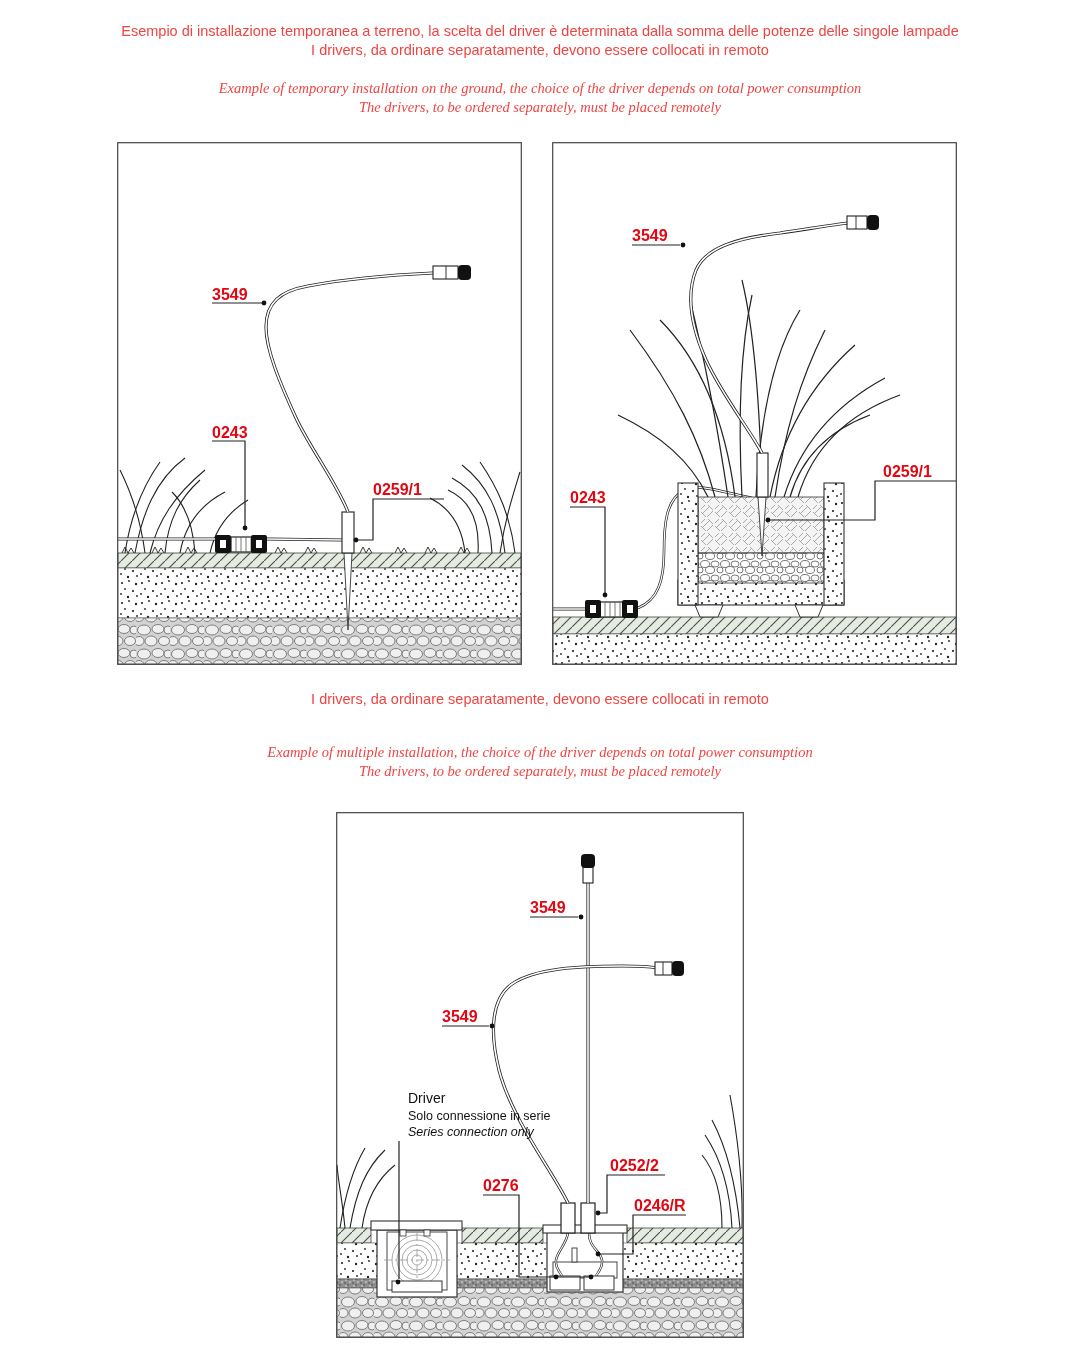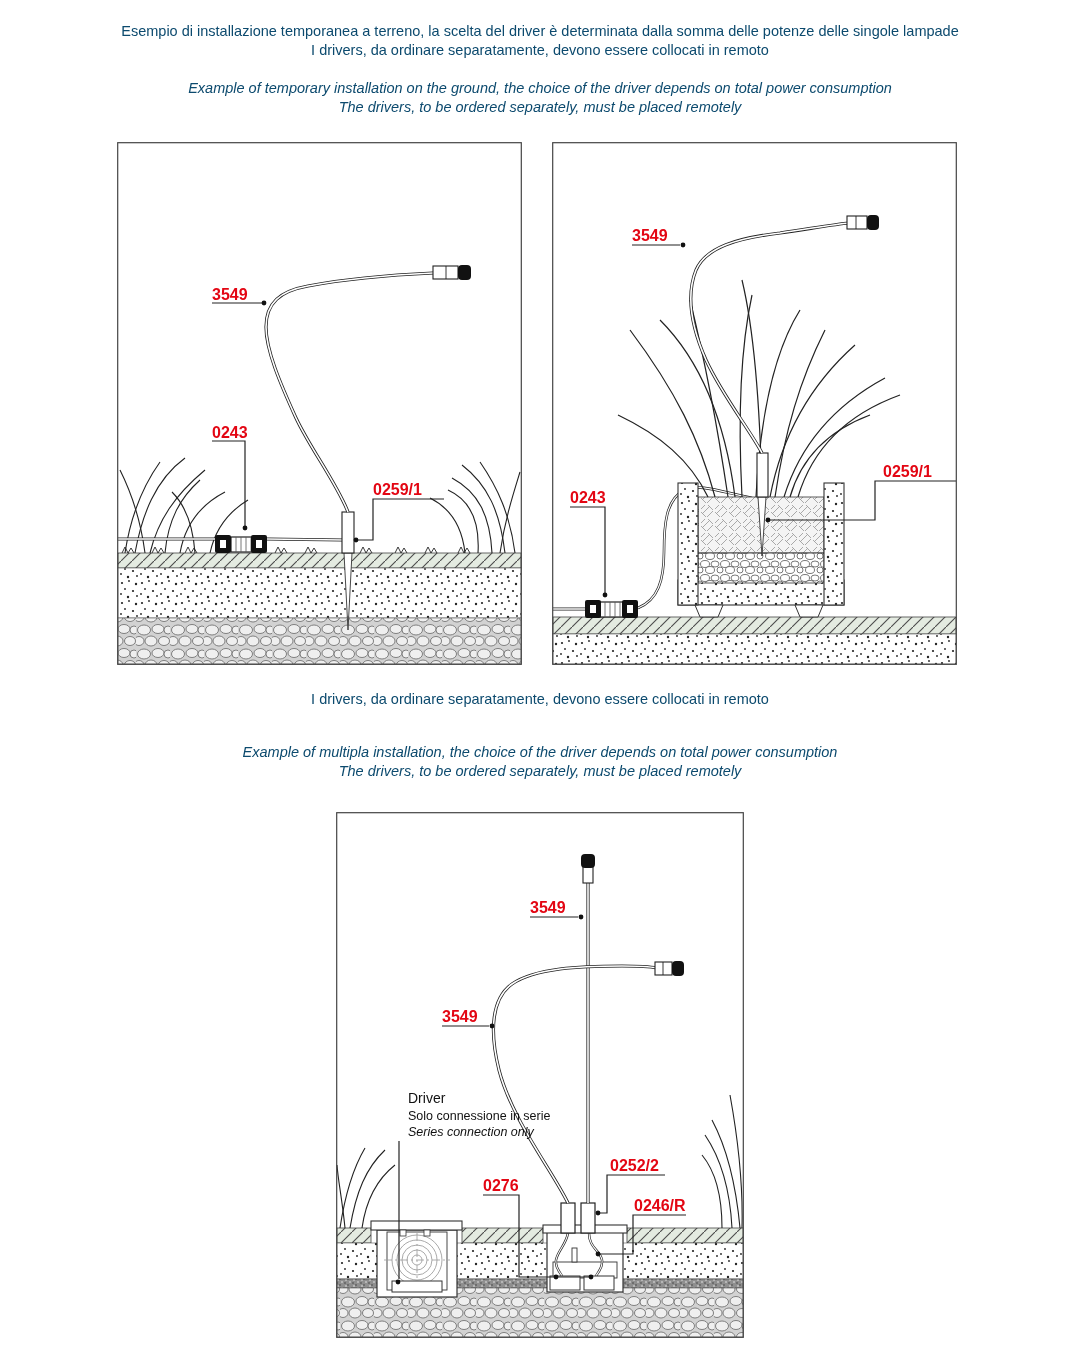--- a/index.html
+++ b/index.html
@@ -1,20 +1,20 @@
 <!DOCTYPE html>
 <html><head>
 <meta charset="utf-8">
 <style>
   html,body{margin:0;padding:0;background:#fff;}
   .page{position:relative;width:1080px;height:1350px;background:#fff;overflow:hidden;
         font-family:"Liberation Sans",sans-serif;}
-  .hdr{position:absolute;left:0;width:1080px;text-align:center;color:#0c4a6e;
+  .hdr{position:absolute;left:0;width:1080px;text-align:center;color:#ef4444;
        font-size:14.5px;line-height:18.5px;}
-  .hdr.en{font-style:italic;}
+  .hdr.en{font-style:italic;font-family:Liberation Serif, serif;}
   svg.diag{position:absolute;}
   text.lbl{font-family:"Liberation Sans",sans-serif;font-weight:bold;font-size:16px;fill:#e30613;}
   text.note{font-family:"Liberation Sans",sans-serif;fill:#111;}
   .ld{stroke:#222;stroke-width:1.2;fill:none;}
   .ln{stroke:#222;fill:none;}
 </style>
 </head>
 <body>
 
 <div class="page">
@@ -240,21 +240,21 @@
         <circle cx="768" cy="520" r="2.4" fill="#111"></circle>
     </g>
 
     <rect x="552.7" y="142.7" width="403.6" height="521.6" fill="none" stroke="#444" stroke-width="1.2"></rect>
   </svg>
 
   <div class="hdr it" style="top:690px">
     <div>I drivers, da ordinare separatamente, devono essere collocati in remoto</div>
   </div>
   <div class="hdr en" style="top:743px">
-    <div>Example of multipla installation, the choice of the driver depends on total power consumption</div>
+    <div>Example of multiple installation, the choice of the driver depends on total power consumption</div>
     <div>The drivers, to be ordered separately, must be placed remotely</div>
   </div>
 
   <svg class="diag" style="left:336px;top:812px" width="408" height="526" viewBox="336 812 408 526">
     <defs>
       <pattern id="m-hatch" width="11" height="11" patternUnits="userSpaceOnUse">
         <rect width="11" height="11" fill="#e4ebe1"></rect>
         <path d="M-3,14 L14,-3" stroke="#4a4a4a" stroke-width="1.1"></path>
       </pattern>
       <pattern id="m-dots" width="20" height="20" patternUnits="userSpaceOnUse">

